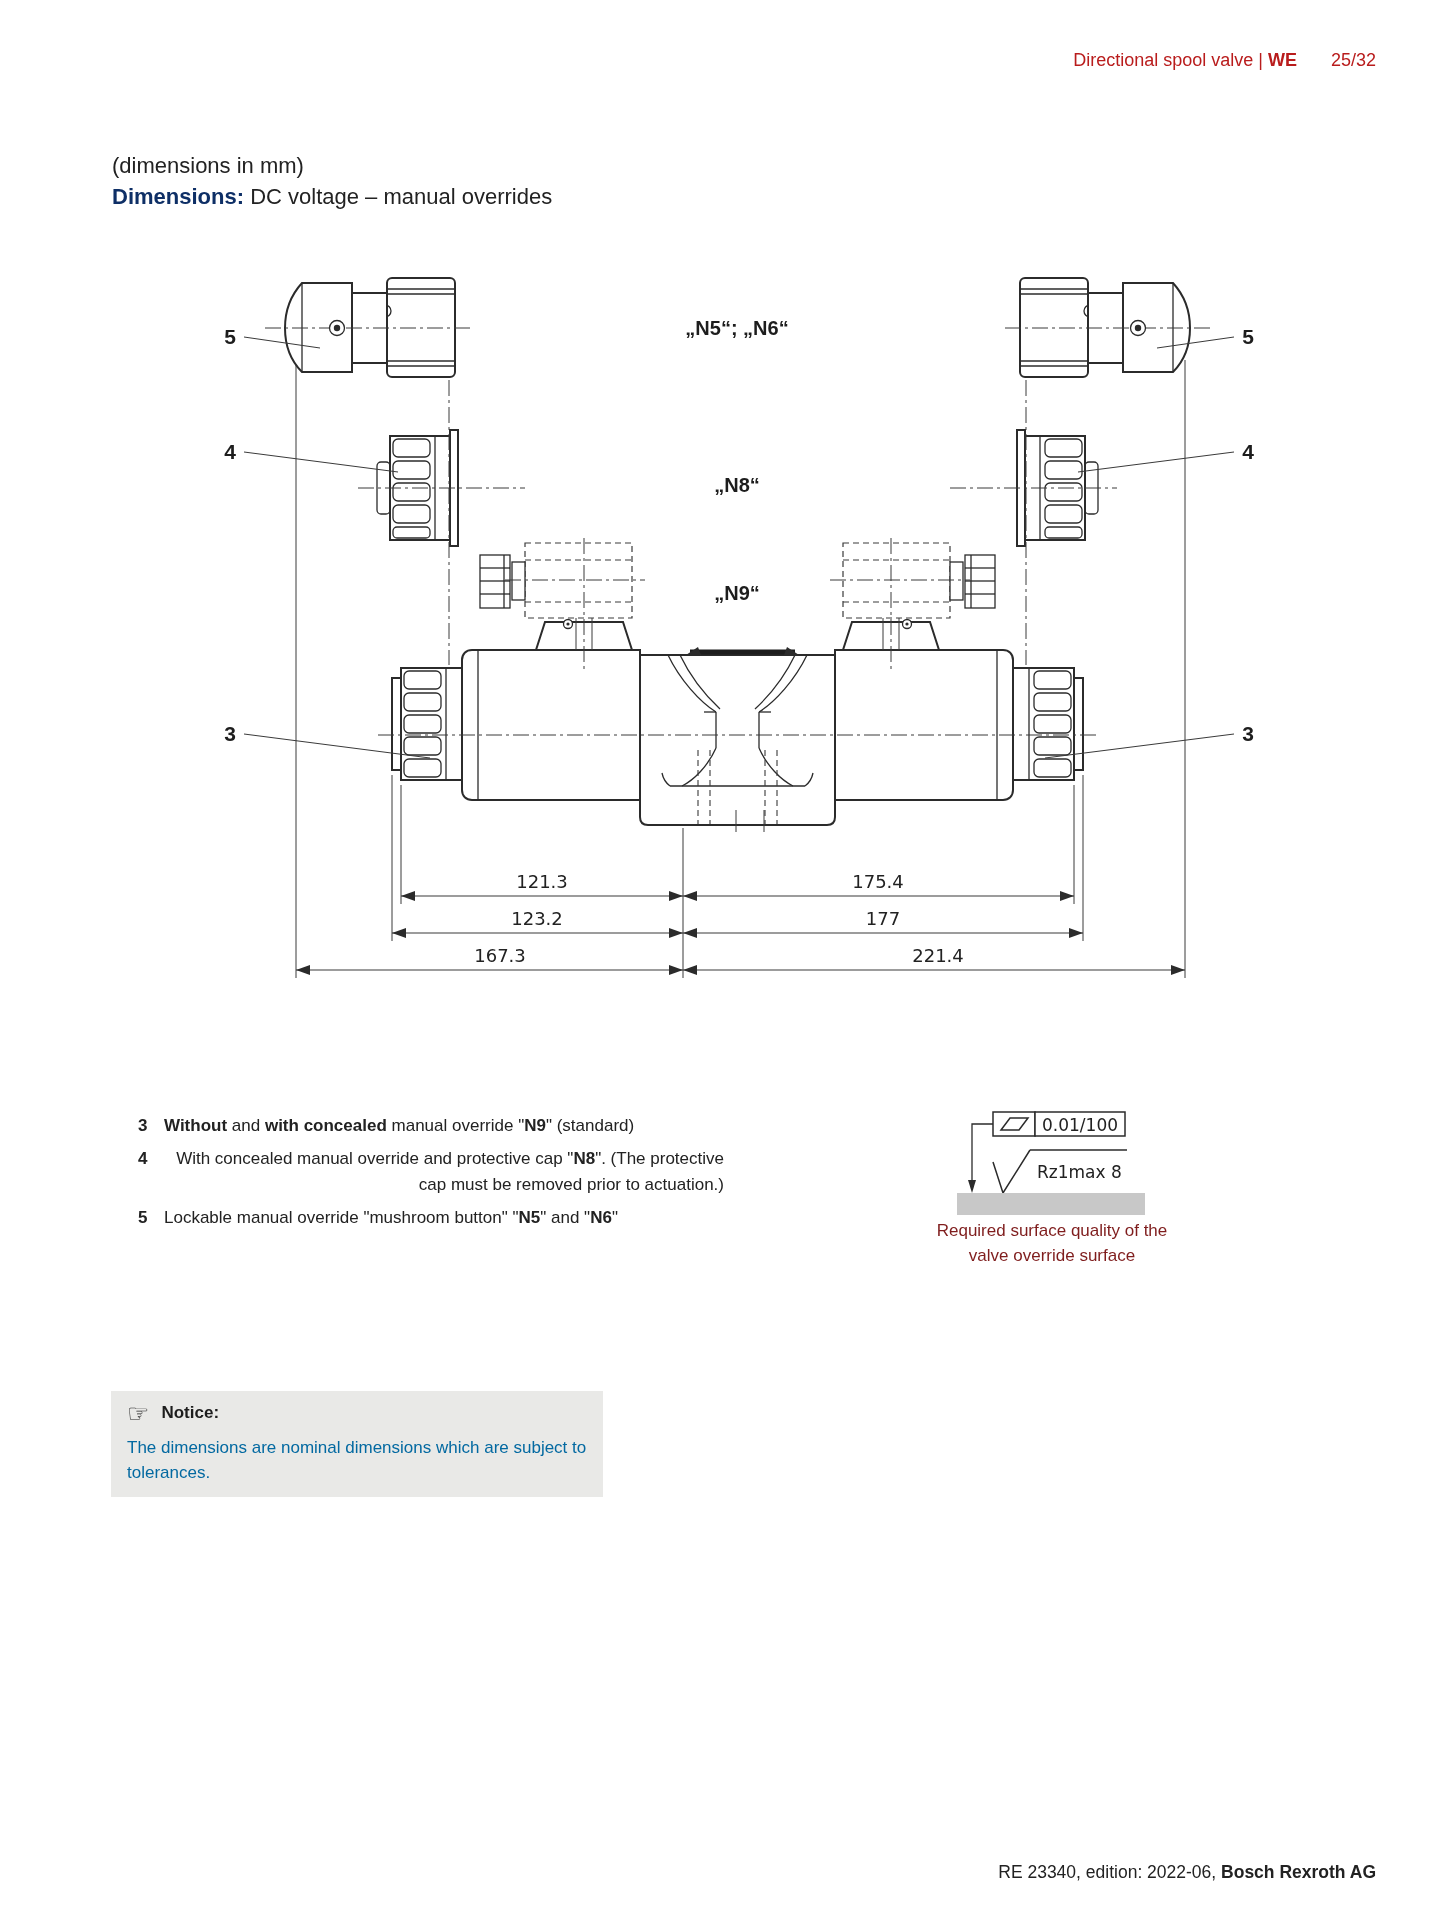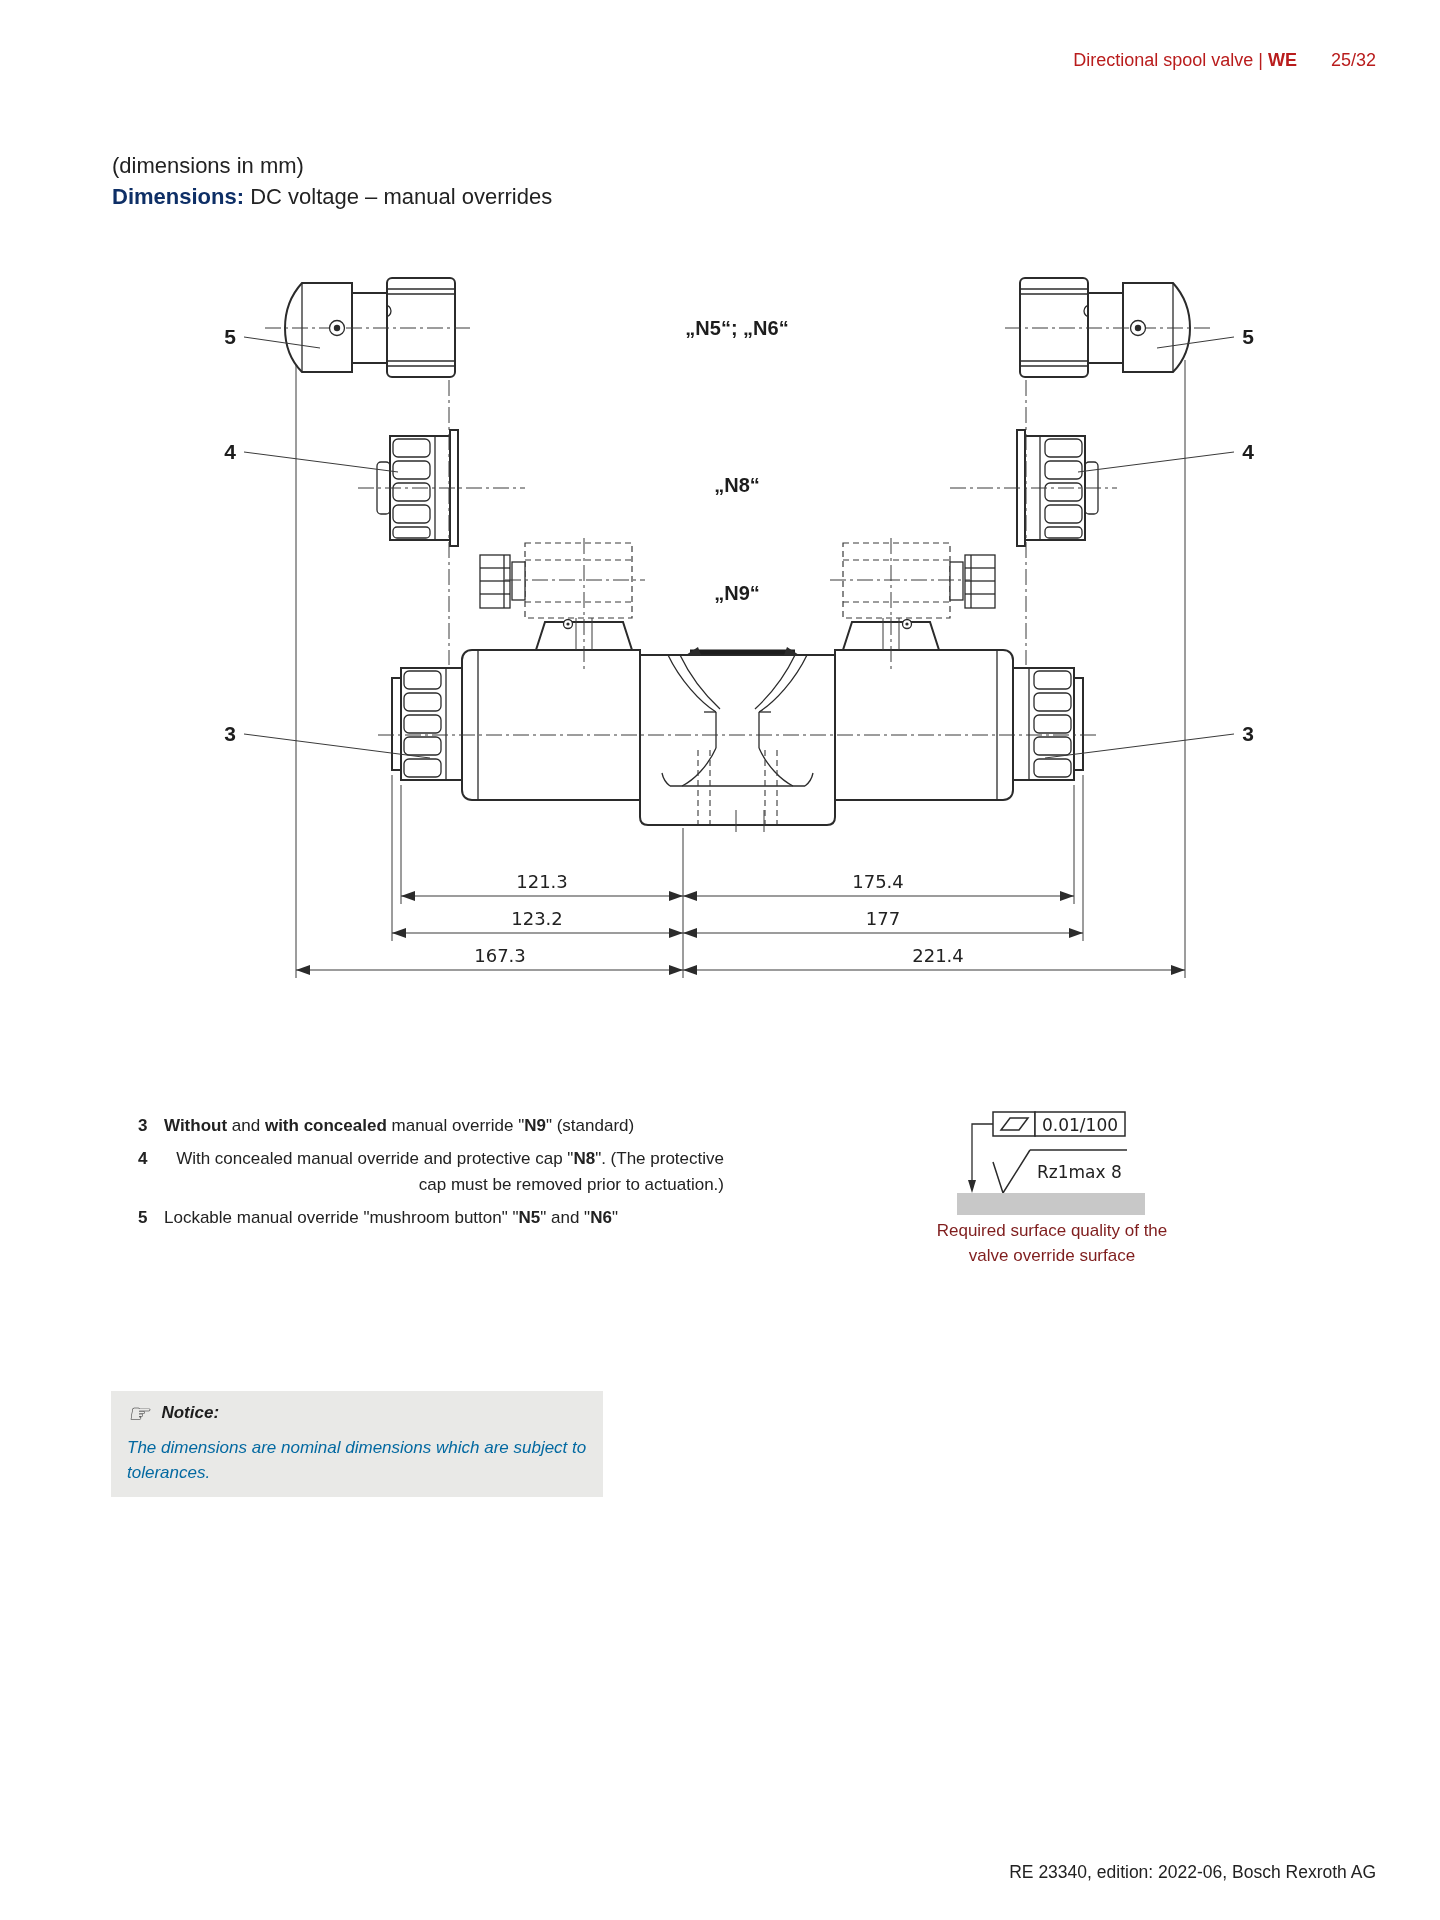--- a/index.html
+++ b/index.html
@@ -31,28 +31,28 @@
   .legend{position:absolute;left:112px;top:1113px;font-size:17px;line-height:26px;color:#222;}
   .legend .row{display:flex;margin-bottom:7px;}
   .legend .num{width:26px;font-weight:700;flex:none;margin-left:26px;}
   .legend .txt{max-width:560px;text-align:right;}
   
   .surface{position:absolute;left:940px;top:1100px;width:320px;}
   .surface-caption{position:absolute;left:926px;top:1218px;width:252px;text-align:center;
                    font-size:17px;line-height:25px;color:#7f1d1d;}
   .srftext{font-family:"DejaVu Sans",sans-serif;font-size:17px;fill:#222;}
   
-  .notice{position:absolute;left:111px;top:1391px;width:492px;height:106px;background:#e9e9e7;font-style:italic;}
+  .notice{position:absolute;left:111px;top:1391px;width:492px;height:106px;background:#e9e9e7;}
   .notice-head{position:absolute;left:16px;top:10px;font-size:17px;}
   .notice-hand{font-size:25px;line-height:24px;vertical-align:-4px;color:#222;}
   .notice-title{font-weight:700;margin-left:12px;color:#1d1d1d;}
   .notice-body{position:absolute;left:16px;top:44px;width:460px;font-size:17px;line-height:25px;color:#0369a1;}
   
   .footer{position:absolute;top:1862px;right:64px;font-size:17.5px;color:#222;}
-  .footer .bold{font-weight:400;}
+  .footer .bold{font-weight:700;}
 </style>
 </head>
 <body>
 
 <div class="page">
 
   <div class="header">
     <span>Directional spool valve | </span><span class="bold">WE</span><span class="pageno">25/32</span>
   </div>
 

